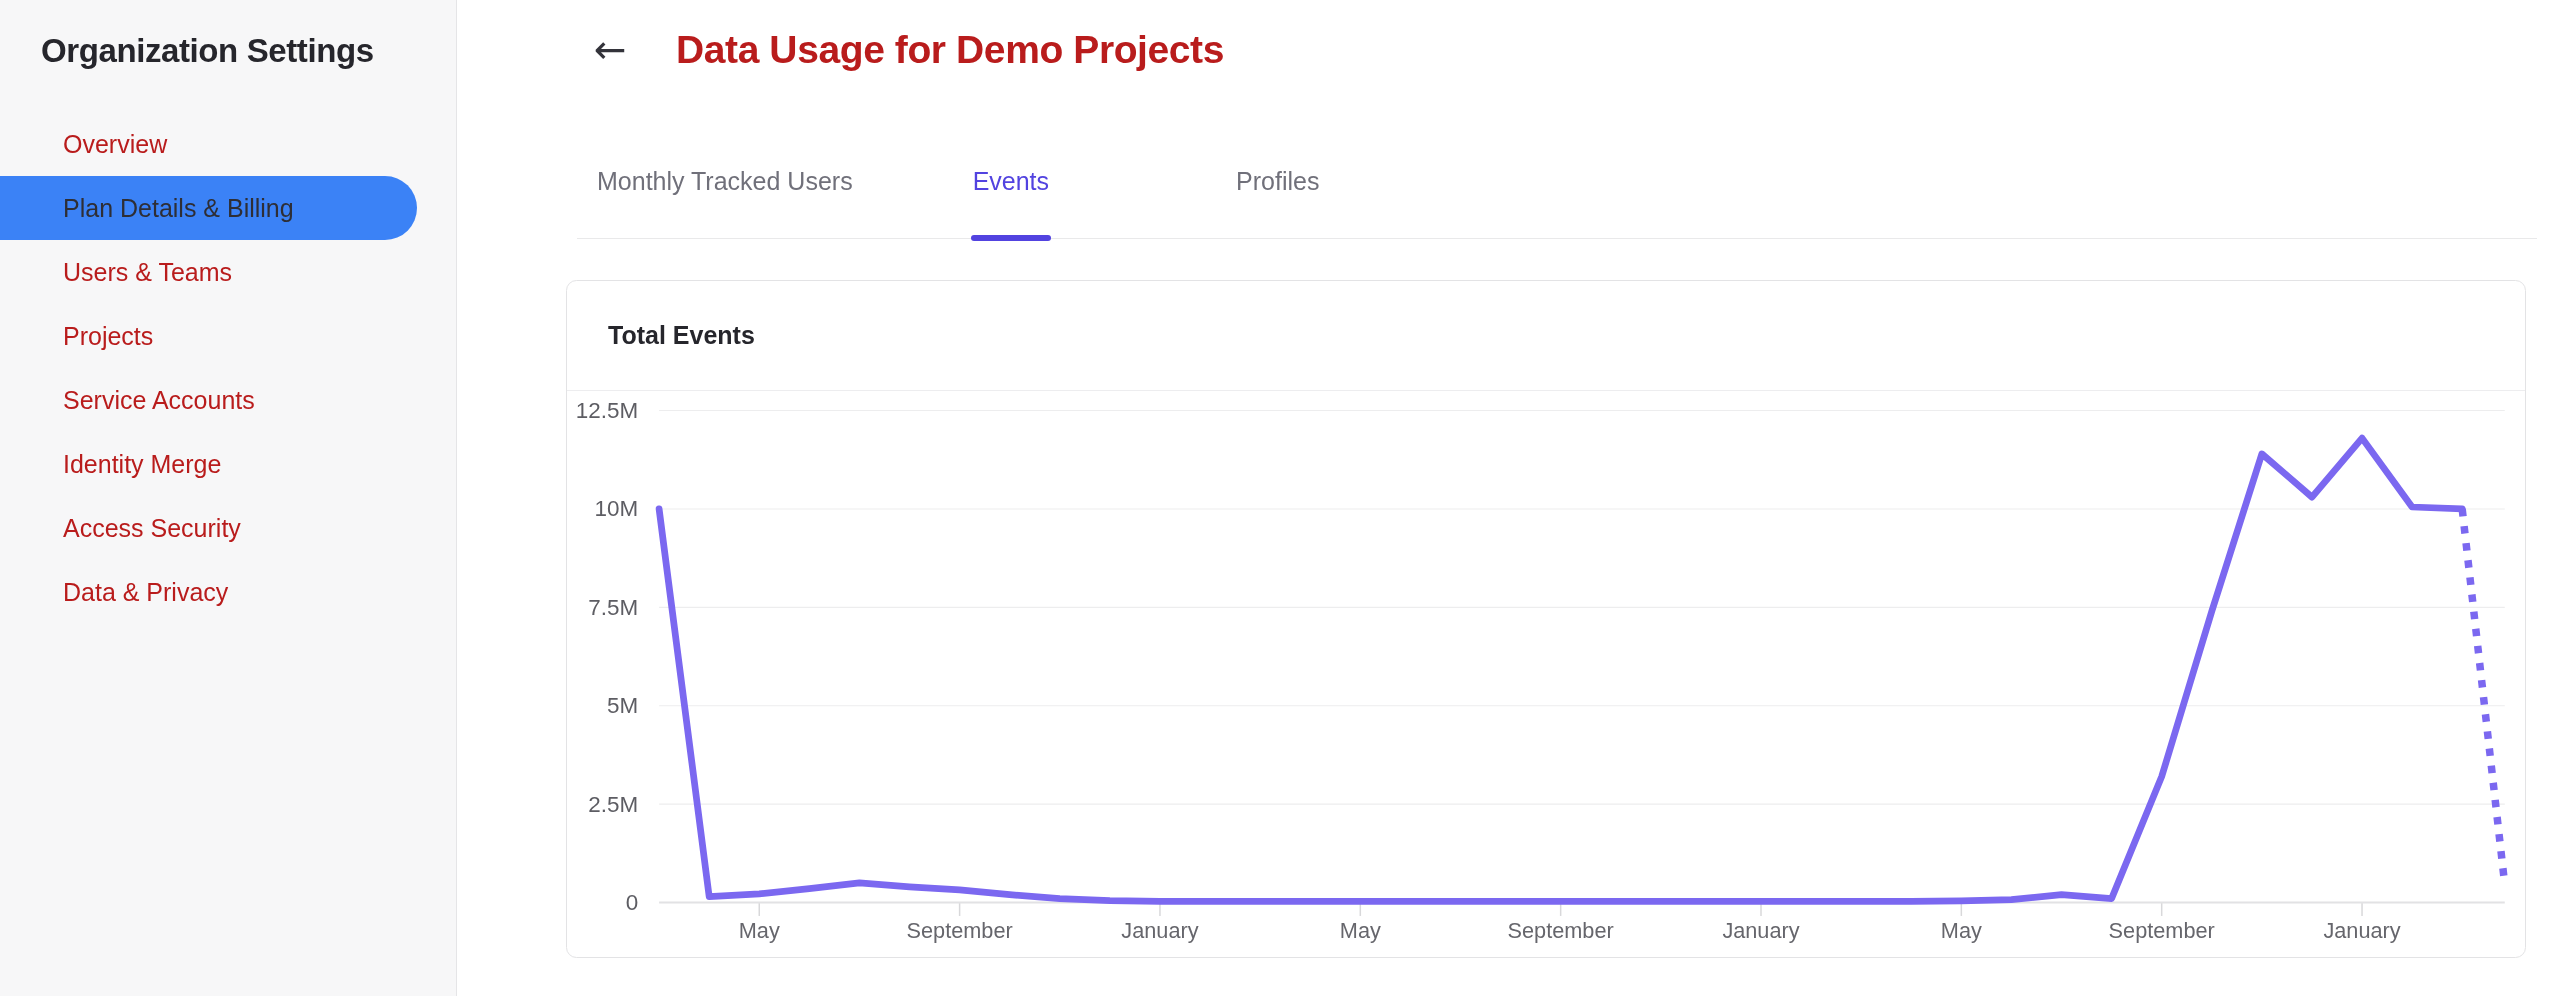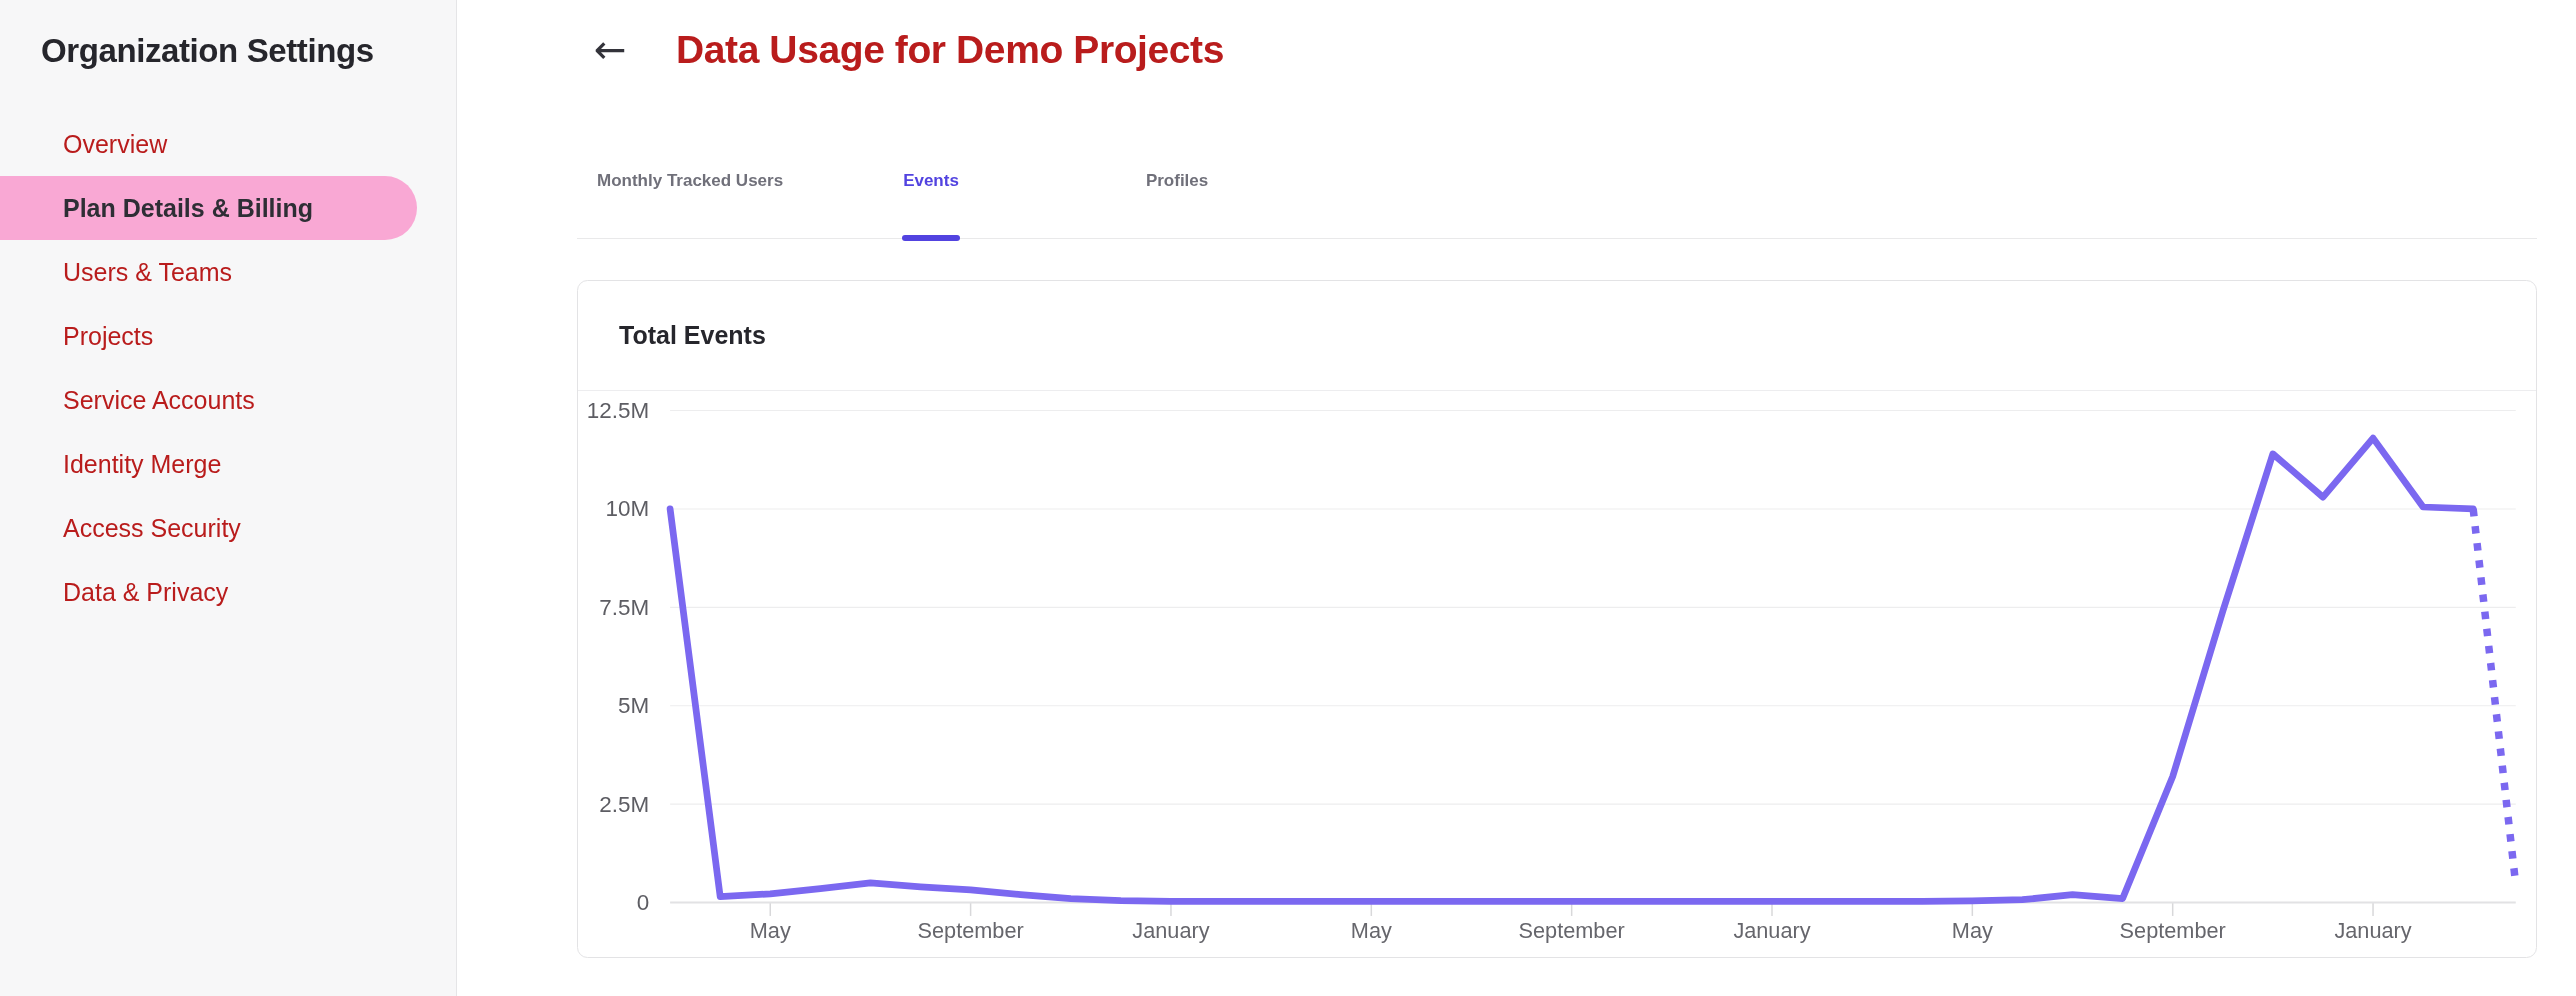--- a/index.html
+++ b/index.html
@@ -9,43 +9,43 @@
 
   
   .sidebar { width:457px; min-width:457px; height:100%;
              background:#f7f7f8; border-right:1.5px solid #e5e5e7; }
   .sidebar-title { padding:31px 0 0 41px; font-size:33px; font-weight:700;
                    color:#26262c; letter-spacing:-0.4px; line-height:39px; }
   .nav { margin-top:42px; }
   .nav-item { width:417px; height:64px; display:flex; align-items:center;
               padding-left:63px; font-size:25px; color:#b91c1c;
               border-radius:0 45px 45px 0; cursor:pointer; }
-  .nav-item.selected { background:#f9a8d4; color:#2e2e35; font-weight:700; }
+  .nav-item.selected { background:#3b82f6; color:#2e2e35; font-weight:400; }
 
   
   .main { position:relative; flex:1; background:#fff; }
   .back-btn { position:absolute; left:127px; top:24px; width:52px; height:52px;
               border:none; background:transparent; font-size:39px; color:#33333a;
               cursor:pointer; font-family:"DejaVu Sans",sans-serif; line-height:52px; }
   .page-title { position:absolute; left:219px; top:27px; font-size:39px;
                 font-weight:700; color:#b91c1c; letter-spacing:-0.4px; line-height:46px; }
 
   .tabs { position:absolute; left:120px; top:153px; width:1960px;
           display:flex; align-items:flex-start; padding-top:12.7px;
           border-bottom:1.5px solid #e9e9ea; height:86px; }
-  .tab { position:relative; font-size:17px; line-height:30px; font-weight:700;
+  .tab { position:relative; font-size:25px; line-height:30px; font-weight:400;
          color:#70707a; cursor:pointer; }
   .tab:nth-child(1) { margin-left:20px; }
   .tab:nth-child(2) { margin-left:120px; }
   .tab:nth-child(3) { margin-left:187px; }
   .tab-underline { position:absolute; left:-1.5px; right:-1.5px; bottom:-45px;
                    height:6px; border-radius:3px; background:#5243e0; }
 
   
-  .card { position:absolute; left:120px; top:280px; width:1960px; height:678px;
+  .card { position:absolute; left:109px; top:280px; width:1960px; height:678px;
           background:#fff; border:1.5px solid #e3e3e5; border-radius:10.5px; }
   .card-header { height:110px; border-bottom:1.5px solid #ededef;
                  display:flex; align-items:center; padding-left:41px; }
   .card-title { font-size:25px; font-weight:700; color:#26262c; }
   .chart-wrap { position:relative; width:100%; height:564px; }
   .chart-wrap svg { position:absolute; left:0; top:0; width:100%; height:100%; }
   svg text { font-family:"Liberation Sans","DejaVu Sans",sans-serif; }
 </style>
 </head>
 <body>

